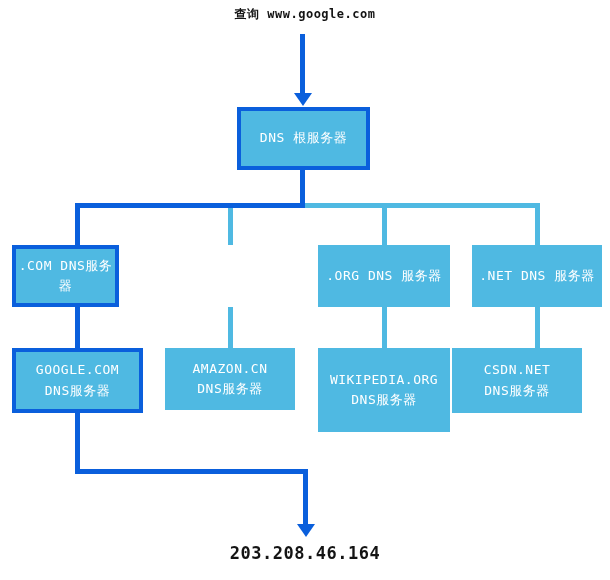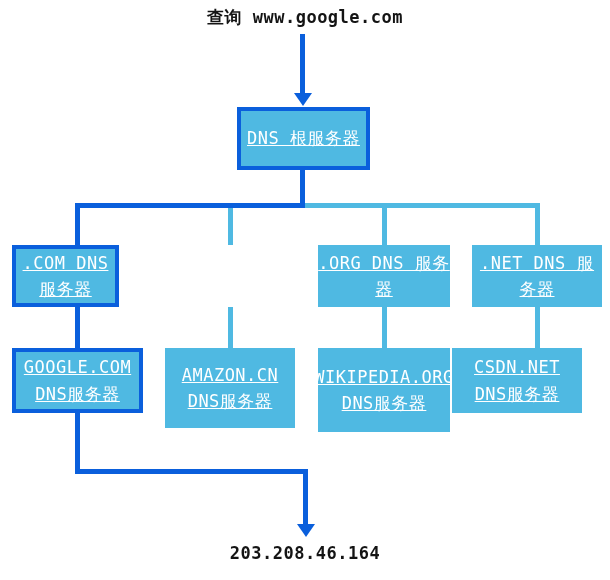--- a/index.html
+++ b/index.html
@@ -12,43 +12,42 @@
   .canvas{
     position:relative;
     width:610px;height:580px;
     background:#FFFFFF;
     font-family:"DejaVu Sans Mono","DejaVu Sans",monospace;
     overflow:hidden;
   }
   .title{
     position:absolute;top:6px;left:0;width:610px;
     text-align:center;
-    font-size:17px;font-weight:700;
+    font-size:12px;font-weight:700;
     color:var(--label-text);
     letter-spacing:0.5px;
   }
   .ip-label{
     position:absolute;top:543px;left:0;width:610px;
     text-align:center;
     font-size:17px;font-weight:700;
     color:var(--label-text);
     letter-spacing:0.5px;
   }
   .node{
     position:absolute;
     box-sizing:border-box;
     background:var(--node-fill);
     color:var(--node-text);
     display:flex;align-items:center;justify-content:center;
     text-align:center;
-    font-size:17px;
+    font-size:13px;
     letter-spacing:0.5px;
     line-height:1.55;
     white-space:pre-line;
-    text-decoration:underline;
   }
   .node.hl{border:4px solid var(--highlight-blue);}
   .line{position:absolute;}
   .line.dark{background:var(--highlight-blue);z-index:3;}
   .line.light{background:var(--node-fill);z-index:2;}
   .arrowhead{
     position:absolute;width:0;height:0;z-index:3;
     border-left:9px solid transparent;
     border-right:9px solid transparent;
     border-top:13px solid var(--highlight-blue);
@@ -80,21 +79,21 @@
   <div class="node" style="left:318px;top:245px;width:132px;height:62px">.ORG DNS 服务器</div>
   <div class="node" style="left:472px;top:245px;width:130px;height:62px">.NET DNS 服务器</div>
 
   <div class="line dark" style="left:75px;top:307px;width:5px;height:41px"></div>
   <div class="line light" style="left:228px;top:307px;width:5px;height:41px"></div>
   <div class="line light" style="left:382px;top:307px;width:5px;height:41px"></div>
   <div class="line light" style="left:535px;top:307px;width:5px;height:41px"></div>
 
   <div class="node hl" style="left:12px;top:348px;width:131px;height:65px">GOOGLE.COM
 DNS服务器</div>
-  <div class="node" style="left:165px;top:348px;width:130px;height:80px">AMAZON.CN
+  <div class="node" style="left:165px;top:348px;width:130px;height:62px">AMAZON.CN
 DNS服务器</div>
   <div class="node" style="left:318px;top:348px;width:132px;height:84px">WIKIPEDIA.ORG
 DNS服务器</div>
   <div class="node" style="left:452px;top:348px;width:130px;height:65px">CSDN.NET
 DNS服务器</div>
 
   <div class="line dark" style="left:75px;top:413px;width:5px;height:60px"></div>
   <div class="line dark" style="left:75px;top:469px;width:233px;height:5px"></div>
   <div class="line dark" style="left:303px;top:469px;width:5px;height:56px"></div>
   <div class="arrowhead" style="left:297px;top:524px"></div>

